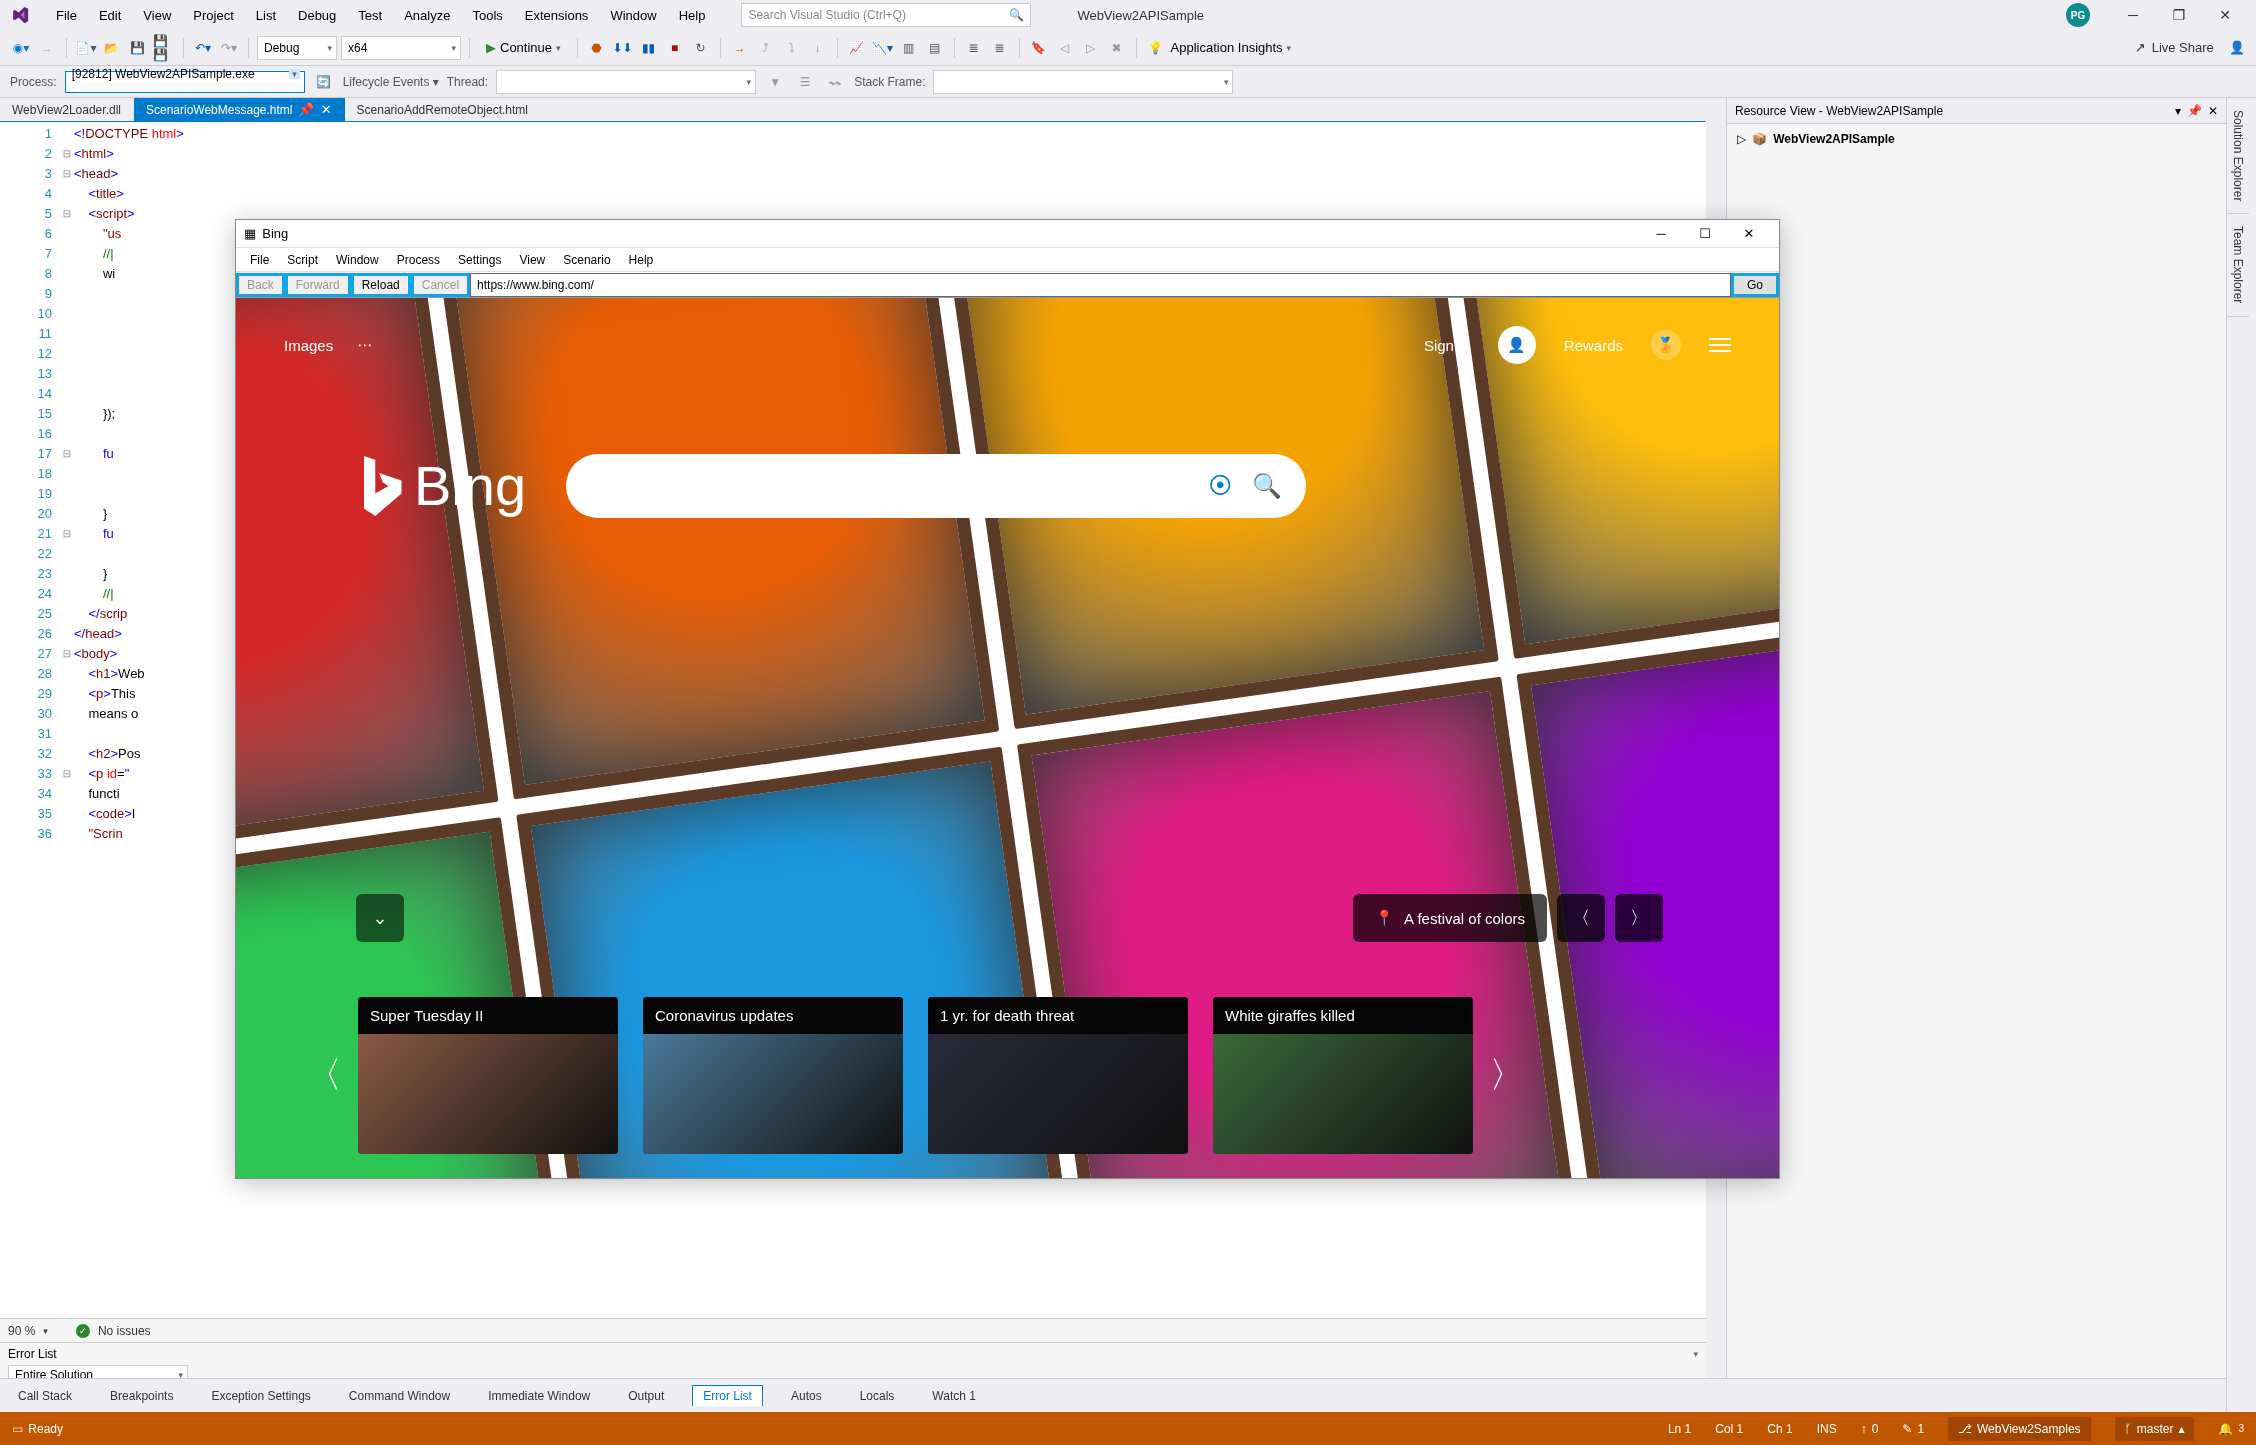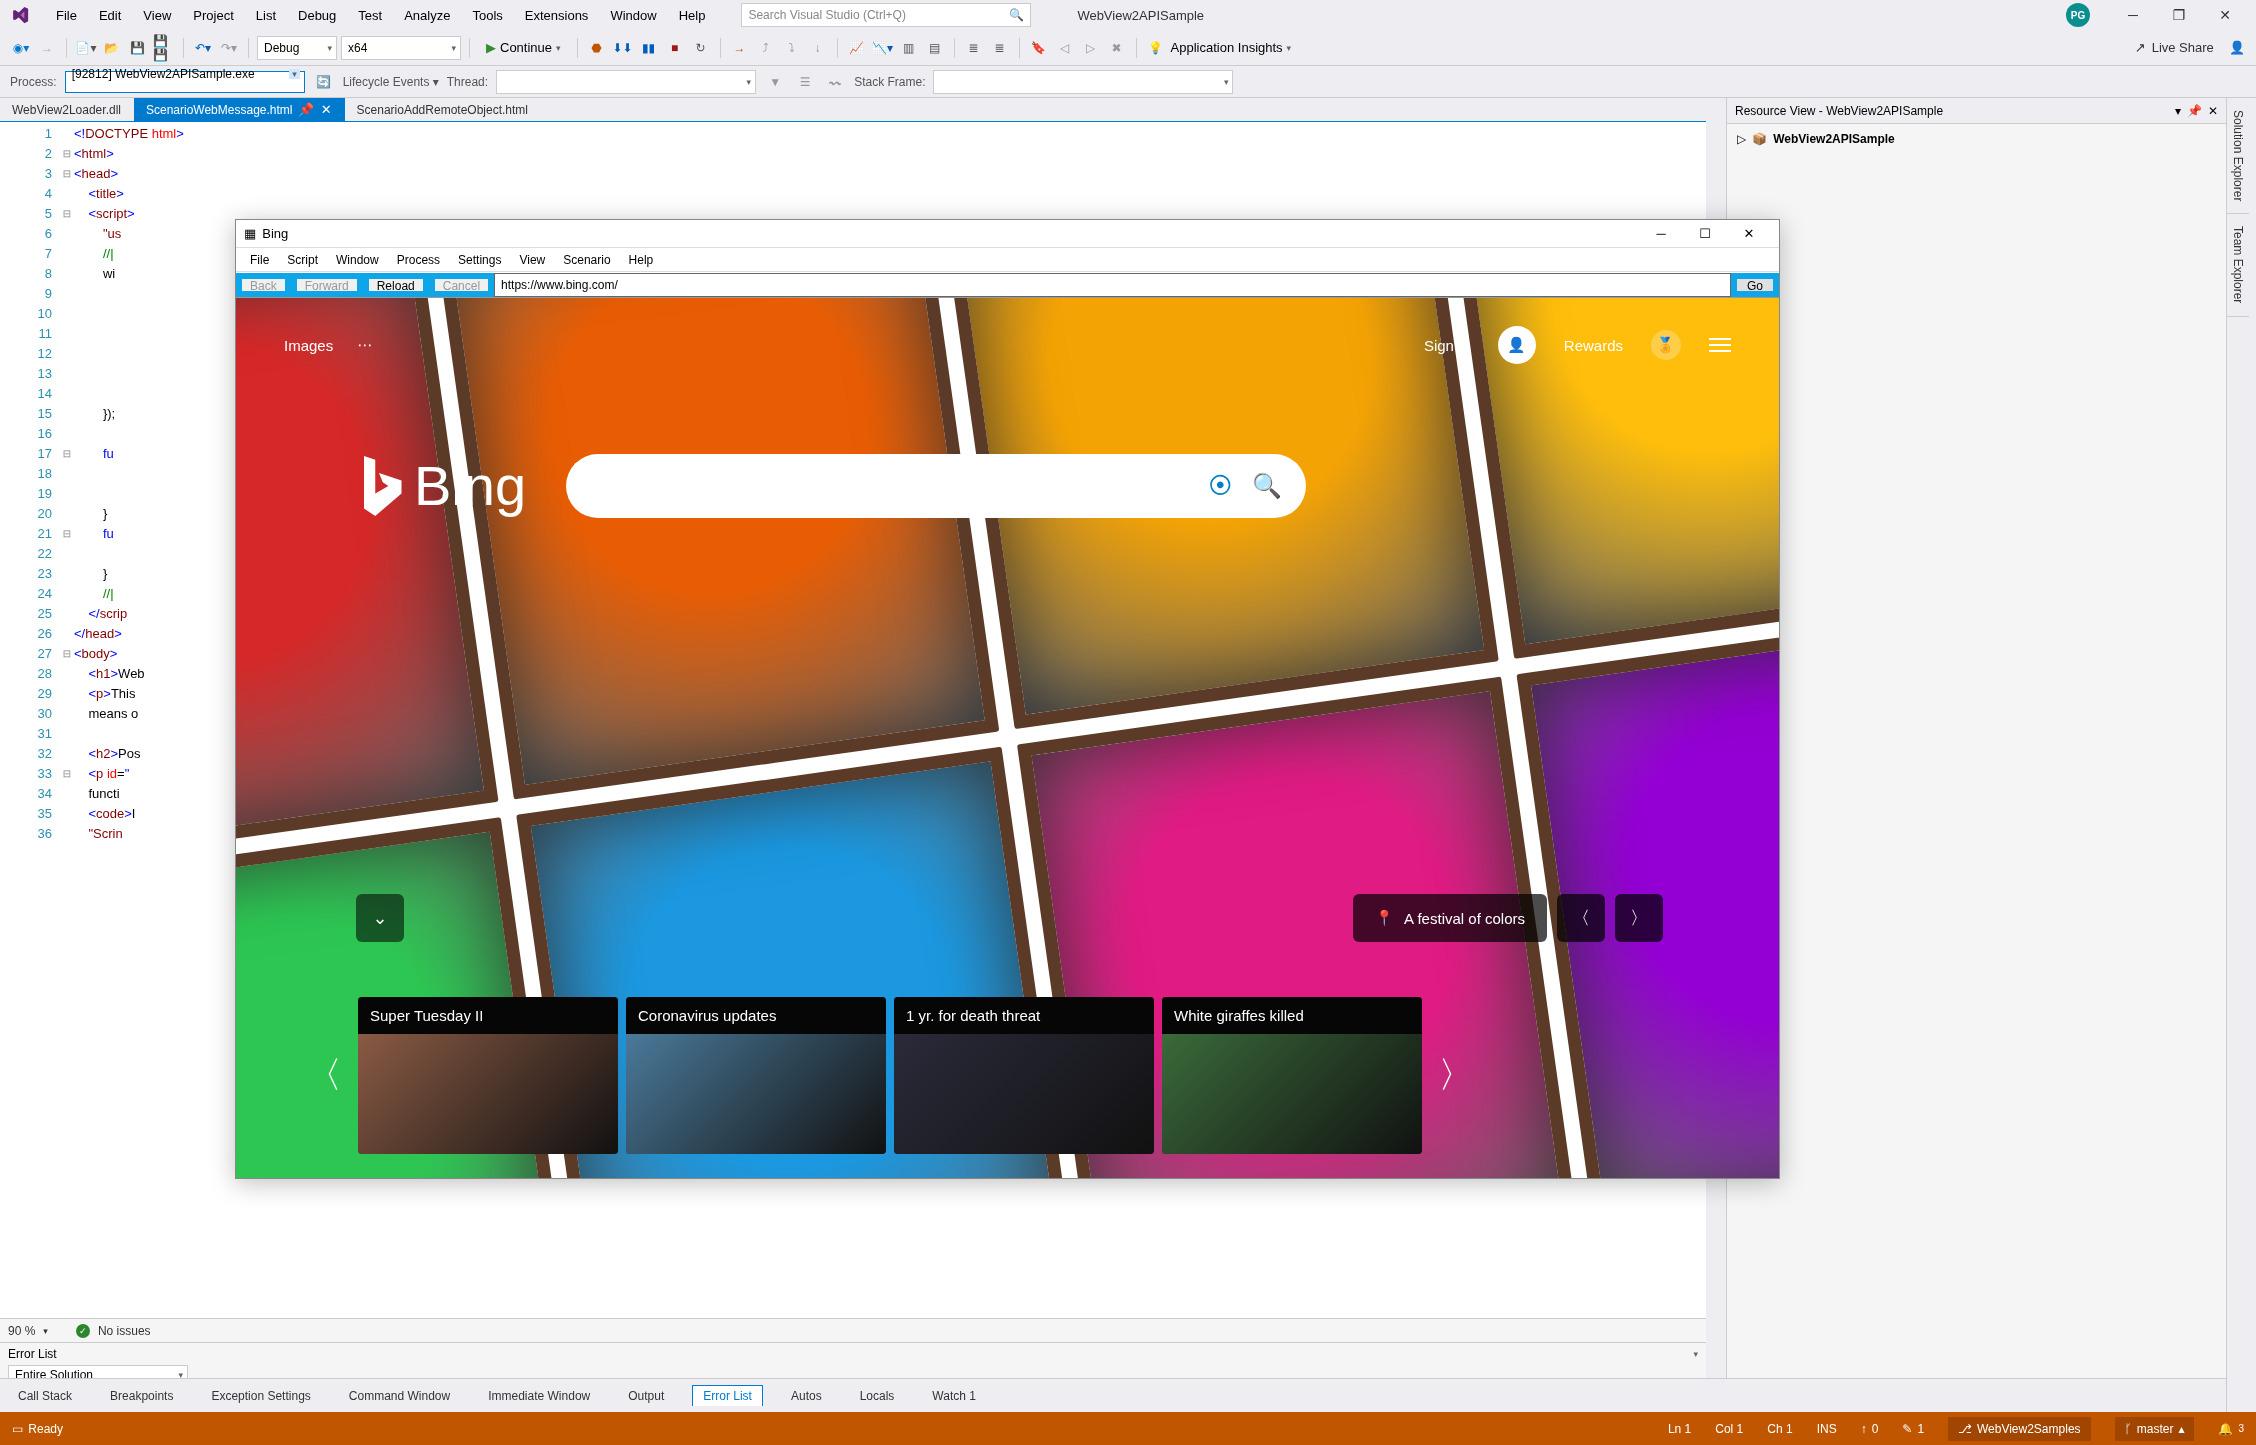--- a/index.html
+++ b/index.html
@@ -66,21 +66,21 @@
 .statusbar .sb-orange { background: #a04600; padding: 5px 10px; }
 
 
 .bing-window { position: absolute; left: 235px; top: 219px; width: 1545px; height: 960px; background: #fff; border: 1px solid #888; box-shadow: 0 4px 24px rgba(0,0,0,0.25); display: flex; flex-direction: column; }
 .bw-title { height: 28px; display: flex; align-items: center; padding: 0 8px; gap: 6px; font-size: 13px; background: #fff; border-bottom: 1px solid #ddd; }
 .bw-title .wctrl { margin-left: auto; display: flex; }
 .bw-title .wctrl div { width: 44px; height: 28px; display: flex; align-items: center; justify-content: center; font-size: 13px; cursor: pointer; }
 .bw-menu { height: 24px; display: flex; align-items: center; padding: 0 6px; gap: 2px; font-size: 12px; border-bottom: 1px solid #ddd; }
 .bw-menu span { padding: 2px 8px; cursor: pointer; }
 .bw-nav { height: 26px; display: flex; align-items: center; gap: 0; border-bottom: 1px solid #999; }
-.bw-nav button { height: 24px; padding: 0 8px; font-size: 12px; background: #f0f0f0; border: 6px solid #0ea5e9; cursor: pointer; }
+.bw-nav button { height: 24px; padding: 0 8px; font-size: 12px; background: #f0f0f0; border: 3px solid #0ea5e9; cursor: pointer; }
 .bw-nav button:disabled { color: #999; }
 .bw-nav input { flex: 1; height: 24px; border: 1px solid #666; padding: 0 6px; font-size: 12px; background: #fff; }
 .bw-nav .go { width: 48px; background: #e0e0e0; }
 .bw-content { flex: 1; position: relative; overflow: hidden; }
 .holi-bg { position: absolute; inset: 0; display: grid; grid-template-columns: 1fr 1fr 1fr 1fr; grid-template-rows: 1fr 1fr; gap: 12px; padding: 0; transform: rotate(-8deg) scale(1.3); }
 .holi-bg div { border-radius: 2px; border: 10px solid #5b3a28; box-shadow: inset 0 0 60px rgba(0,0,0,0.5); }
 .bing-top { position: absolute; left: 0; right: 0; top: 0; padding: 28px 48px; display: flex; align-items: center; color: #fff; font-size: 15px; gap: 24px; }
 .bing-top .right { margin-left: auto; display: flex; align-items: center; gap: 28px; }
 .bing-top .ico { width: 30px; height: 30px; border-radius: 50%; background: rgba(255,255,255,0.25); display: flex; align-items: center; justify-content: center; }
 .bing-top .avatar-ico { width: 38px; height: 38px; border-radius:50%; background:#fff; display:flex; align-items:center; justify-content:center; color:#888;}
@@ -448,21 +448,21 @@
     <div class="bing-caption">
       <div class="cap-pill">
         <span>📍</span>
         <span>A festival of colors</span>
       </div>
       <div class="cap-sq">〈</div>
       <div class="cap-sq">〉</div>
     </div>
     <div class="news-row">
       <div class="news-arrow">〈</div>
-      <div id="newscards" style="display:flex;gap:8px">
+      <div id="newscards" style="display:flex;gap:25px">
           <div class="news-card">
             <div class="nt">Super Tuesday II</div>
             <div class="nimg" style="background:linear-gradient(135deg,#8a5a44,#111)"></div>
           </div>
           <div class="news-card">
             <div class="nt">Coronavirus updates</div>
             <div class="nimg" style="background:linear-gradient(135deg,#4a7a9a,#111)"></div>
           </div>
           <div class="news-card">
             <div class="nt">1 yr. for death threat</div>

